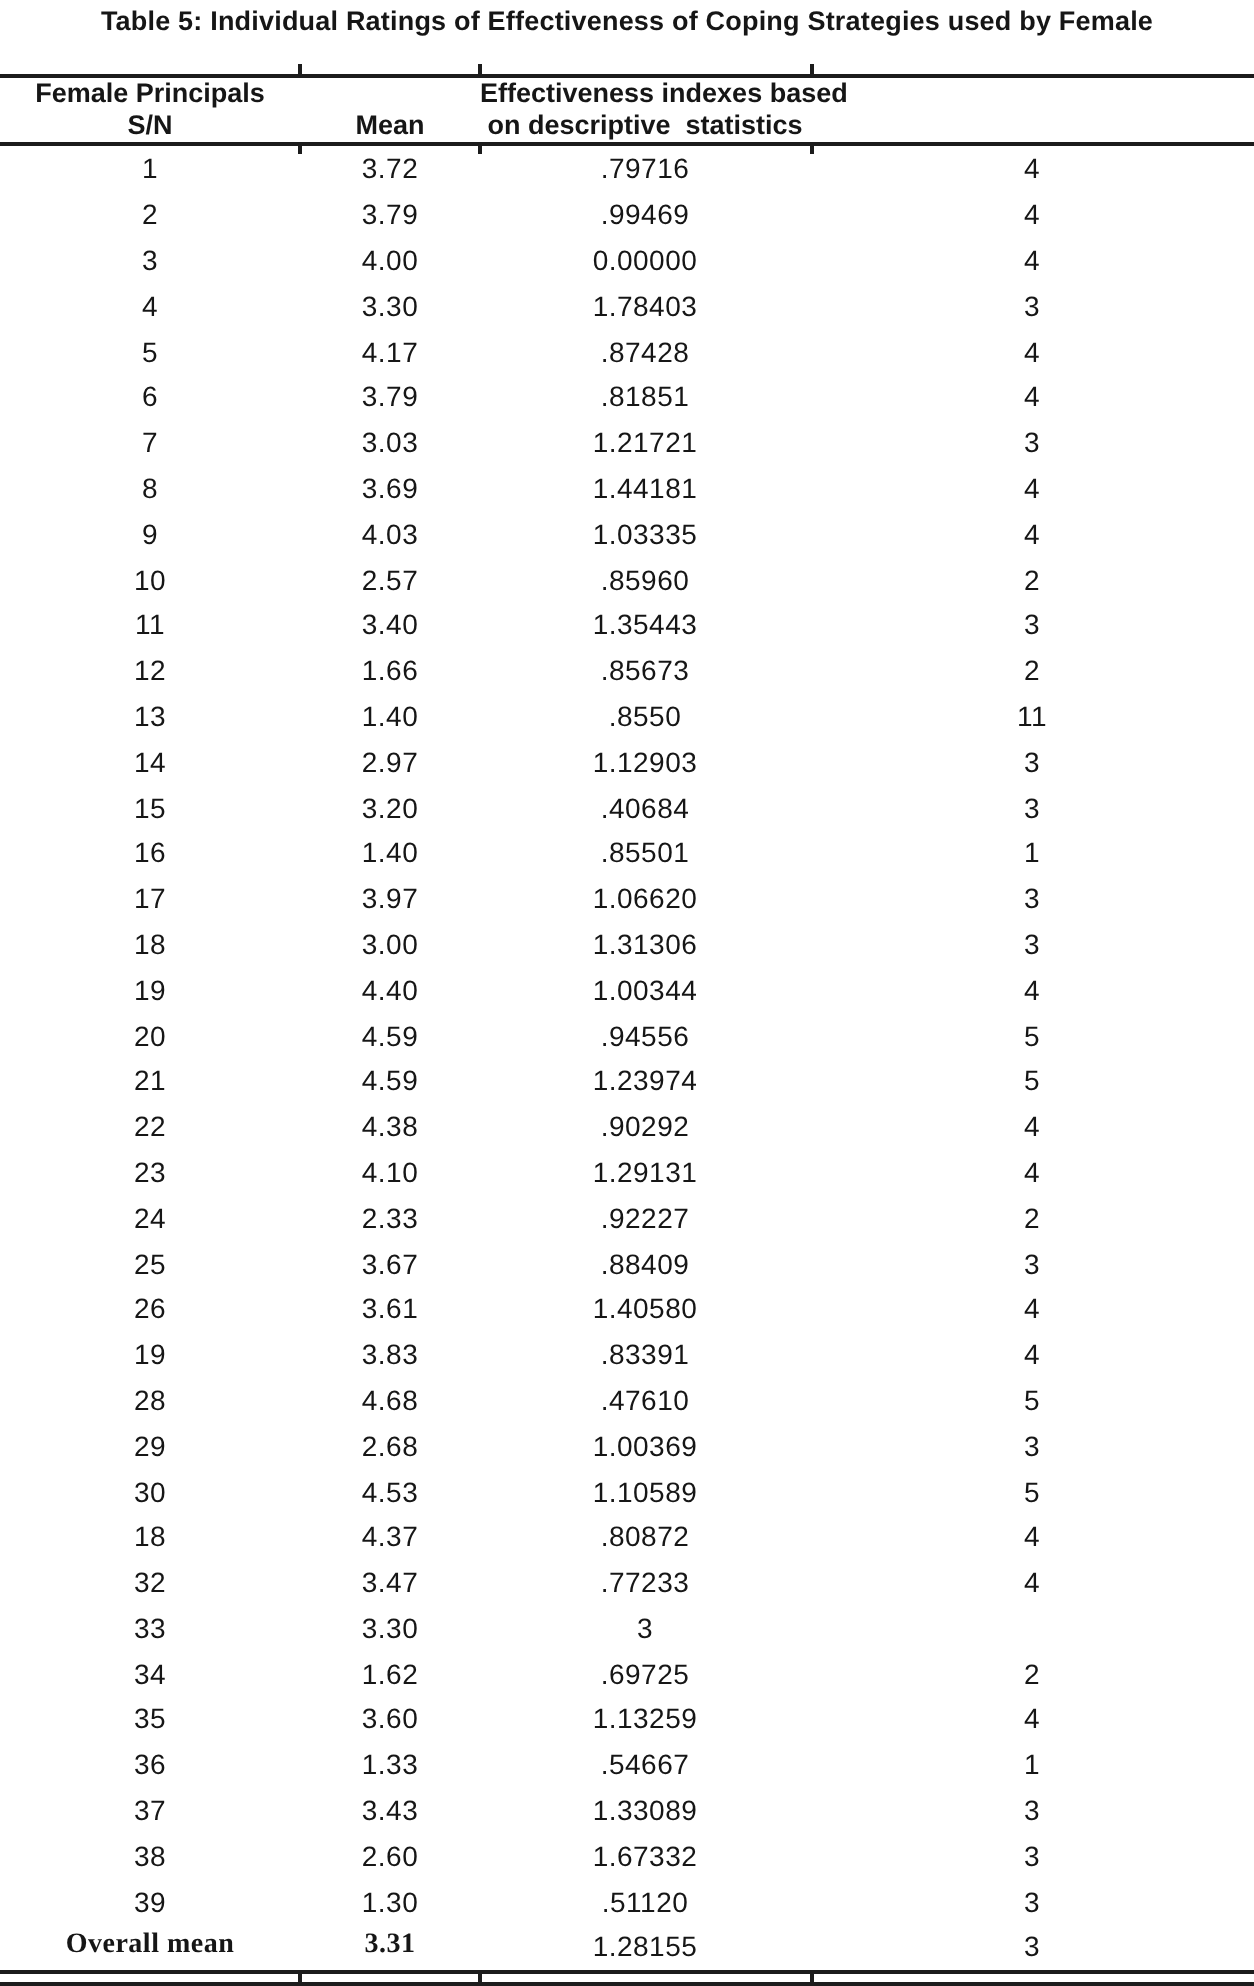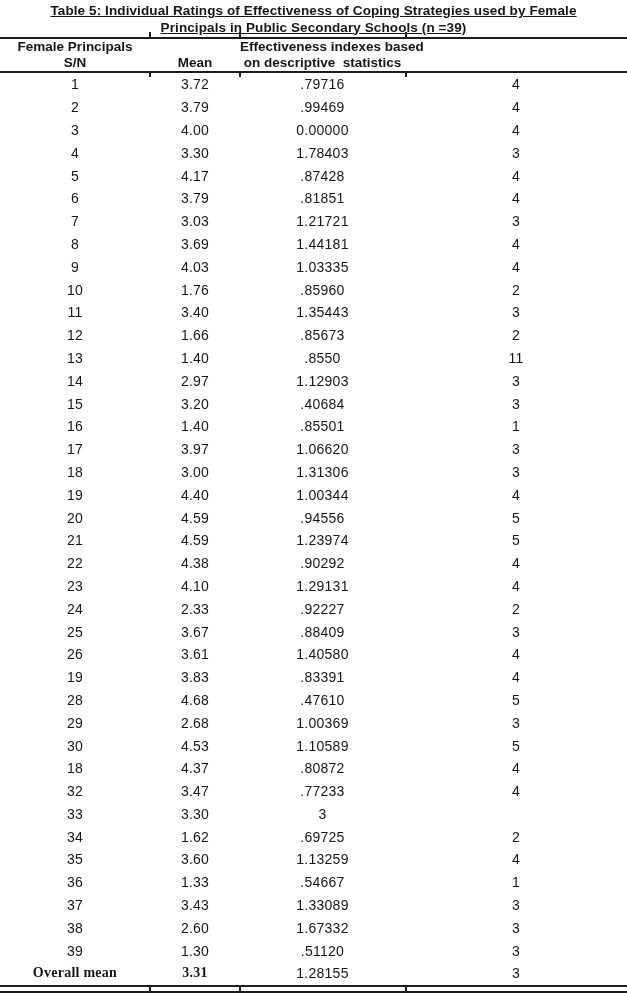--- a/index.html
+++ b/index.html
@@ -11,21 +11,20 @@
     position:relative;
     overflow:hidden;
   }
   .page { position:absolute; inset:0; }
 
   
   .title {
     position:absolute; top:3px; left:0; width:627px;
     text-align:center; font-weight:700; font-size:13.5px; line-height:16.5px;
     letter-spacing:0.1px;
-    text-decoration:underline;
   }
 
   
   .rule { position:absolute; left:0; width:627px; background:#1c1c1c; }
   .rule-top        { top:37px;    height:2px; }
   .rule-header     { top:71px;    height:2px; }
   .rule-bottom-thin  { top:985px; height:1.5px; }
   .rule-bottom-thick { top:990.5px; height:2.5px; }
 
   
@@ -52,21 +51,20 @@
   .cell { text-align:center; font-size:14px; letter-spacing:0.25px; }
   .row.overall .cell-sn, .row.overall .cell-mean { font-weight:700;font-family:Liberation Serif, serif; }
 </style>
 </head>
 <body>
 
 <div class="page">
 
   <div class="title">
     <div>Table 5: Individual Ratings of Effectiveness of Coping Strategies used by Female</div>
-    <div>Principals in Public Secondary Schools (n =39)</div>
   </div>
 
   <div class="rule rule-top"></div>
   <div class="tick top c1"></div>
   <div class="tick top c2"></div>
   <div class="tick top c3"></div>
 
   <div class="thead">
     <div class="th">
       <div>Female Principals</div>
@@ -137,21 +135,21 @@
         <div class="cell cell-index">4</div>
       </div>
       <div class="row">
         <div class="cell cell-sn">9</div>
         <div class="cell cell-mean">4.03</div>
         <div class="cell cell-sd">1.03335</div>
         <div class="cell cell-index">4</div>
       </div>
       <div class="row">
         <div class="cell cell-sn">10</div>
-        <div class="cell cell-mean">1.76</div>
+        <div class="cell cell-mean">2.57</div>
         <div class="cell cell-sd">.85960</div>
         <div class="cell cell-index">2</div>
       </div>
       <div class="row">
         <div class="cell cell-sn">11</div>
         <div class="cell cell-mean">3.40</div>
         <div class="cell cell-sd">1.35443</div>
         <div class="cell cell-index">3</div>
       </div>
       <div class="row">

